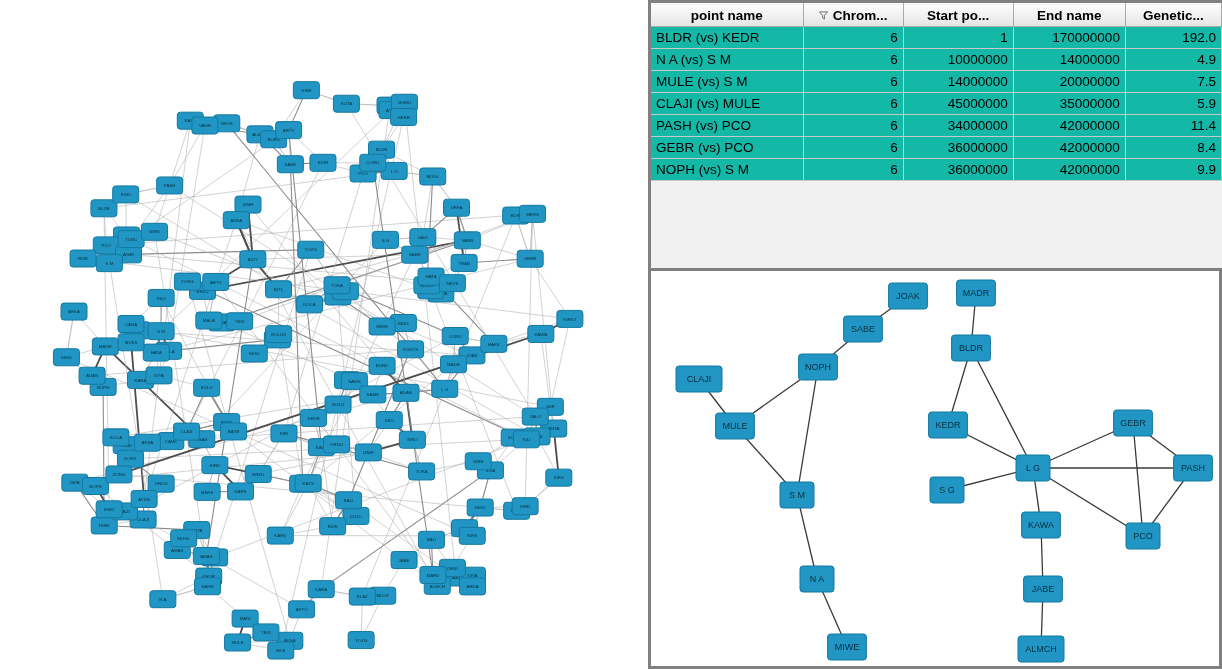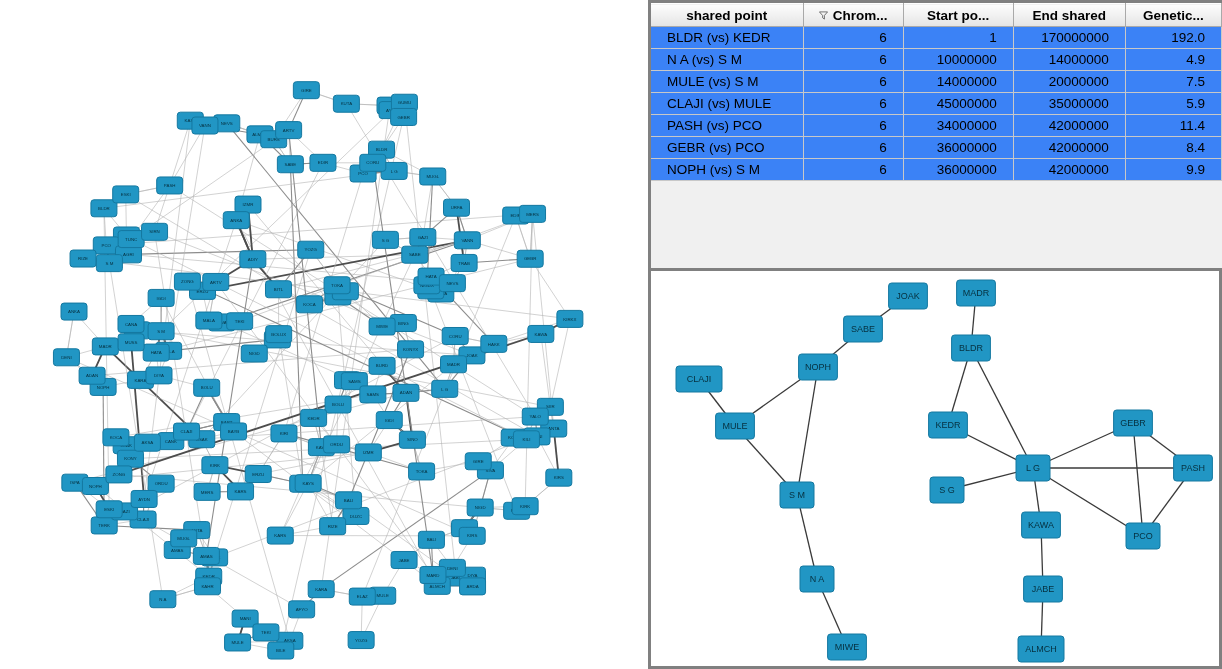--- a/index.html
+++ b/index.html
@@ -57,25 +57,25 @@
     height: 22px;
     font-weight: bold;
     font-size: 13.5px;
     padding: 0 4px;
     text-align: left;
     white-space: nowrap;
     overflow: hidden;
   }
   #results-table th.col-name { text-align: center; }
   #results-table td {
-    background: #3b82f6;
+    background: #14b8a6;
     border-right: 1px solid #c8c8c8;
     border-bottom: 1px solid #c8c8c8;
     height: 21px;
-    padding: 0 16px;
+    padding: 0 5px;
     white-space: nowrap;
     overflow: hidden;
   }
   #results-table td.num { text-align: right; }
   #results-table td.txt { text-align: left; }
   .filter-glyph {
     display: inline-block;
     width: 9px;
     height: 9px;
     margin-right: 3px;
@@ -1402,39 +1402,39 @@
       <col style="width:152px">
       <col style="width:100px">
       <col style="width:110px">
       <col style="width:112px">
       <col style="width:96px">
     </colgroup>
     <thead>
       <tr>
         <th class="col-name">
           <span class="hdr-inner">
-            <span>shared point</span>
+            <span>point name</span>
           </span>
         </th>
         <th>
           <span class="hdr-inner">
             <svg class="filter-glyph" viewBox="0 0 10 10">
               <polygon points="0.5,1 9.5,1 6,5 6,9 4,7.5 4,5" fill="none" stroke="#555" stroke-width="0.9"></polygon>
             </svg>
             <span>Chrom...</span>
           </span>
         </th>
         <th>
           <span class="hdr-inner">
             <span>Start po...</span>
           </span>
         </th>
         <th>
           <span class="hdr-inner">
-            <span>End shared</span>
+            <span>End name</span>
           </span>
         </th>
         <th>
           <span class="hdr-inner">
             <span>Genetic...</span>
           </span>
         </th>
       </tr>
     </thead>
     <tbody id="results-tbody">

